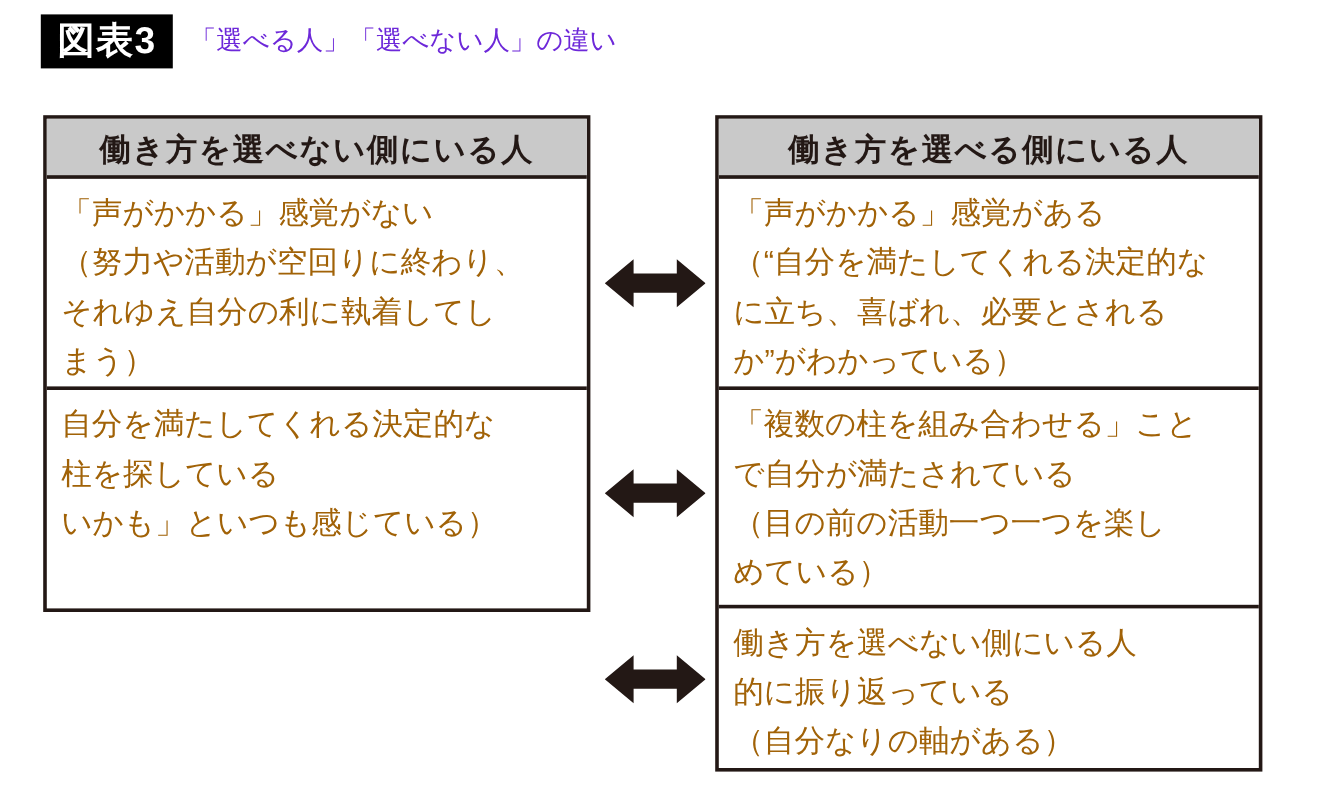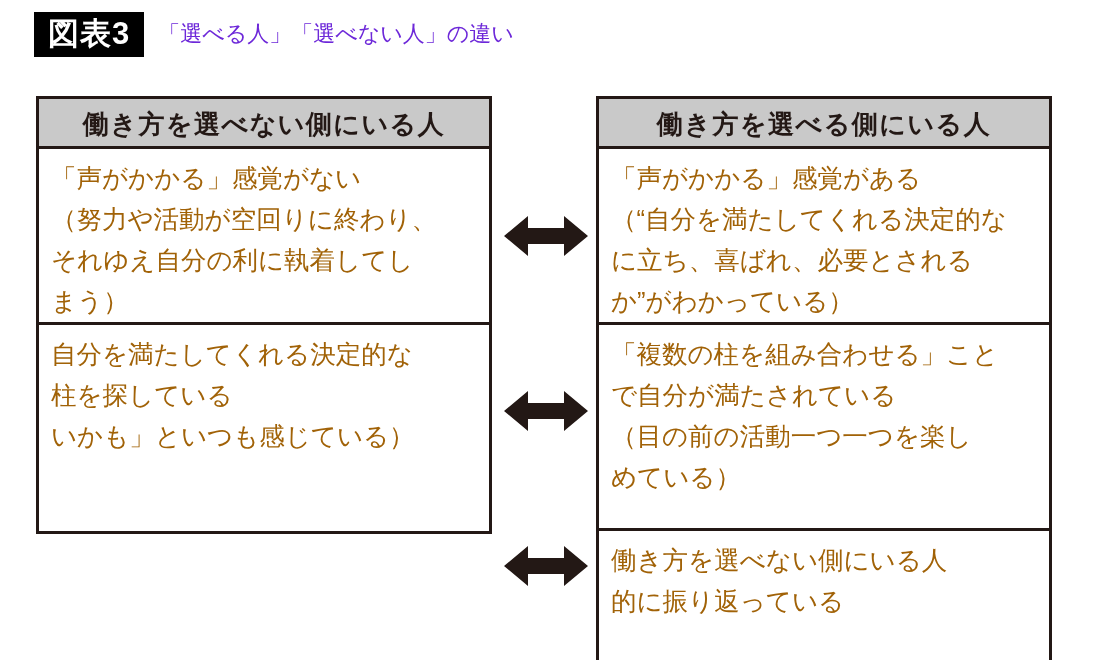--- a/index.html
+++ b/index.html
@@ -83,21 +83,21 @@
     color: #a16207;
     letter-spacing: 0px;
     border-bottom: 3px solid #231815;
     word-break: break-all;
   }
   .cell:last-child { border-bottom: none; }
 
   .cell .line { display: block; white-space: nowrap; }
 
   .h-r1 { height: 176px; }
-  .h-r2 { height: 206px; }
+  .h-r2 { height: 182px; }
   .h-r3 { height: 133px; }
 
   
   .arrow {
     position: absolute;
     left: 504px;
     width: 84px;
     height: 44px;
   }
   .arrow svg { display: block; width: 84px; height: 44px; }
@@ -144,20 +144,21 @@
   <div class="cell h-r2">
     <span class="line">「複数の柱を組み合わせる」こと</span>
     <span class="line">で自分が満たされている</span>
     <span class="line">（目の前の活動一つ一つを楽し</span>
     <span class="line">めている）</span>
   </div>
 
   <div class="cell h-r3">
     <span class="line">働き方を選べない側にいる人</span>
     <span class="line">的に振り返っている</span>
+    <span class="line">（自分なりの軸がある）</span>
   </div>
 </div>
 
 <div class="arrow" id="arrow-row-1">
   <svg viewBox="0 0 84 44" xmlns="http://www.w3.org/2000/svg" aria-hidden="true">
     <polygon fill="#231815" points="0,22 24,2 24,14 60,14 60,2 84,22 60,42 60,30 24,30 24,42"></polygon>
   </svg>
 </div>
 <div class="arrow" id="arrow-row-2">
   <svg viewBox="0 0 84 44" xmlns="http://www.w3.org/2000/svg" aria-hidden="true">

